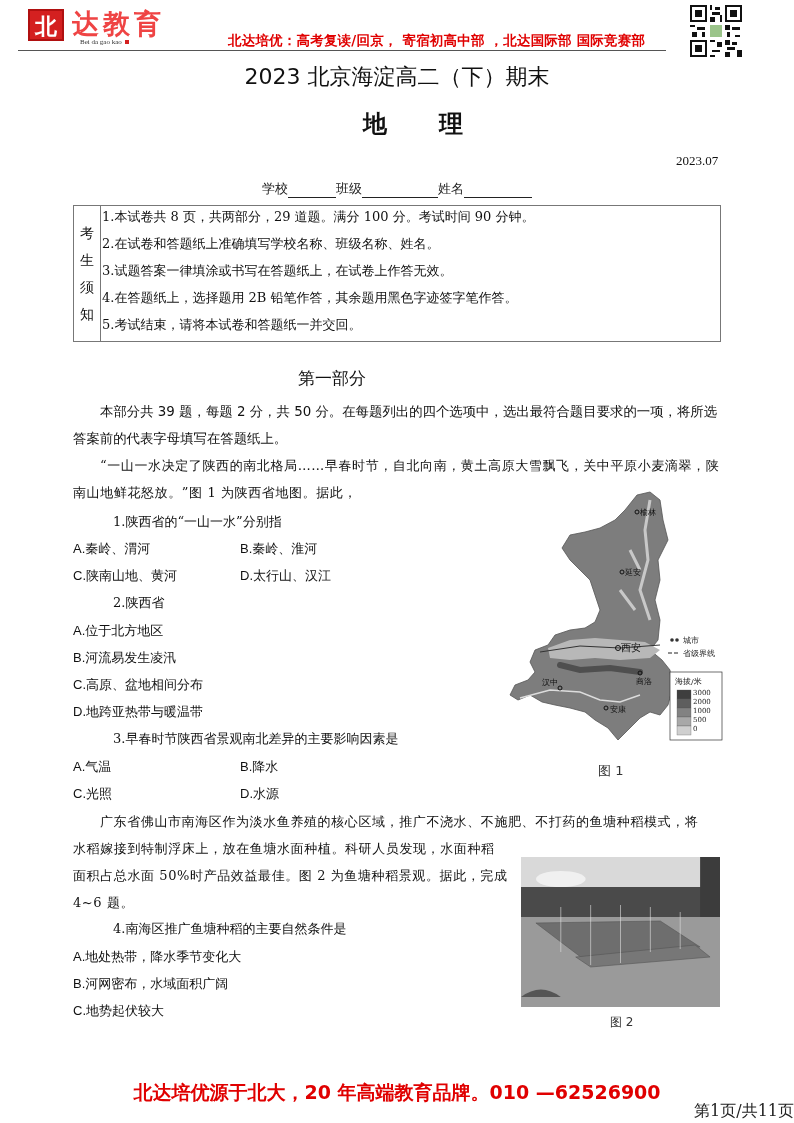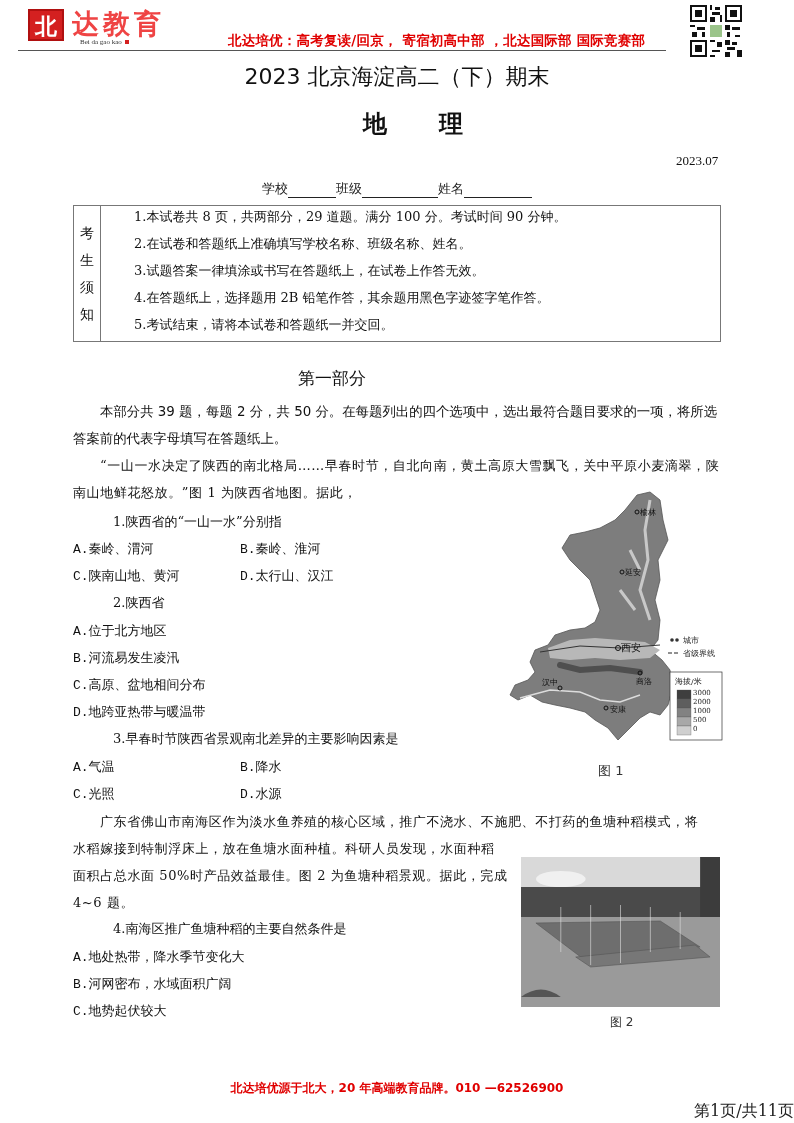--- a/index.html
+++ b/index.html
@@ -22,42 +22,42 @@
     .subject span { display: inline-block; margin: 0 26px; }
     .date { left: 676px; top: 153px; font-size: 13px; font-family: "Liberation Serif", serif; }
     .student-line { left: 0; width: 794px; top: 180px; text-align: center; font-size: 13px; color: #222; }
     .blank { display: inline-block; border-bottom: 1px solid #222; height: 14px; vertical-align: bottom; }
 
     
     .notice { left: 73px; top: 205px; width: 648px; height: 137px; border: 1px solid #777; box-sizing: border-box; }
     .notice-head { position: absolute; left: 0; top: 0; width: 27px; height: 100%; border-right: 1px solid #777; box-sizing: border-box;
       font-family: "DejaVu Sans", sans-serif; font-size: 14px; text-align: center; padding-top: 14px; line-height: 27px; }
     .notice-head span { display: block; }
-    .notice-items { position: absolute; left: 28px; top: 0; right: 0; font-size: 13px; font-family: "DejaVu Serif", serif; margin-left: 32px; }
+    .notice-items { position: absolute; left: 28px; top: 0; right: 0; font-size: 13px; font-family: "DejaVu Serif", serif; }
     .notice-item { height: 27px; line-height: 22px; white-space: nowrap; padding-left: 0; }
 
     .part-title { left: 0; width: 664px; top: 367px; text-align: center; font-size: 17px; font-family: "DejaVu Serif", serif; }
     .para { left: 73px; width: 650px; font-size: 13.4px; line-height: 27px; font-family: "DejaVu Sans", sans-serif; }
     .para.serif { font-family: "DejaVu Serif", serif; font-size: 13px; letter-spacing: 0.6px; }
     .indent { text-indent: 27px; }
 
     .q { left: 73px; font-size: 13px; line-height: 27px; font-family: "DejaVu Serif", serif; white-space: nowrap; margin-left: 40px; }
-    .opt-row { left: 73px; font-size: 13px; font-family: Liberation Mono, monospace; white-space: nowrap; }
+    .opt-row { left: 73px; font-size: 13px; font-family: Liberation Sans, sans-serif; white-space: nowrap; }
     .opt-row span { display: inline-block; }
     .opt-row .c1 { width: 167px; }
 
     
     .map { left: 500px; top: 490px; width: 240px; height: 260px; }
     .fig1-cap { left: 598px; top: 762px; font-size: 13px; font-family: "DejaVu Sans", sans-serif; color: #333; }
 
     
     .photo { left: 521px; top: 857px; width: 199px; height: 150px; overflow: hidden; }
     .fig2-cap { left: 610px; top: 1014px; font-size: 12px; font-family: "DejaVu Sans", sans-serif; color: #333; }
 
-    .footer-red { left: 0; width: 794px; top: 1080px; text-align: center; font-size: 12px; color: #e00000; font-weight: bold; font-family: "DejaVu Sans", sans-serif; }
+    .footer-red { left: 0; width: 794px; top: 1080px; text-align: center; font-size: 19px; color: #e00000; font-weight: bold; font-family: "DejaVu Sans", sans-serif; }
     .footer-page { left: 0; width: 794px; top: 1101px; text-align: right; font-size: 16px; color: #222; font-family: "DejaVu Serif", serif; }
   </style>
 </head>
 <body>
 
 <div class="abs logo-box">北</div>
 <div class="abs logo-text">达教育</div>
 <div class="abs logo-sub"><span>Bei da gao kao</span><span class="dot"></span></div>
 <div class="abs header-slogan">北达培优：高考复读/回京，  寄宿初高中部 ，北达国际部  国际竞赛部</div>
 <div class="abs header-rule"></div>

